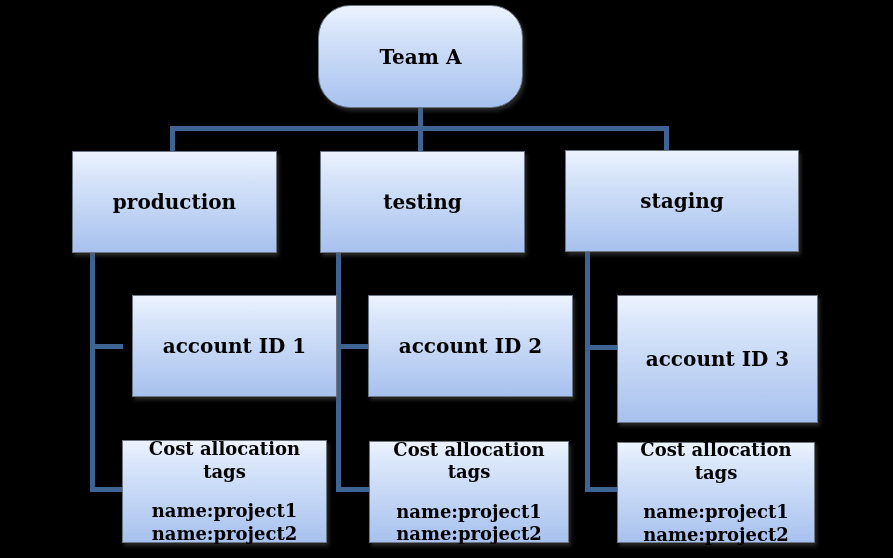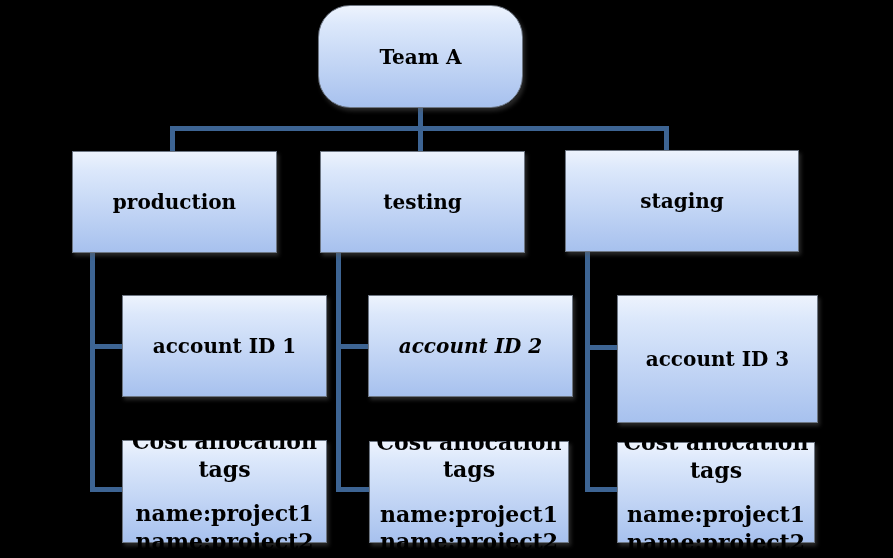--- a/index.html
+++ b/index.html
@@ -25,35 +25,35 @@
     border: 1.5px solid #6d7683;
     box-shadow: 2px 3px 4px rgba(90, 90, 90, 0.45);
     color: #000000;
     font-weight: bold;
     font-size: 20px;
     box-sizing: border-box;
   }
   .node.tags {
     flex-direction: column;
     justify-content: center;
-    font-size: 22px;
+    font-size: 18px;
     line-height: 1.25;
     padding: 4px 2px;
   }
   .tag-title { margin: 0; }
   .tag-item1 { margin-top: 17px; }
   .tag-item2 { margin-top: 0; }
 
   
   .n-root     { left: 318px; top: 5px;   width: 205px; height: 103px; border-radius: 32px; }
   .n-prod     { left: 72px;  top: 151px; width: 205px; height: 102px; }
   .n-test     { left: 320px; top: 151px; width: 205px; height: 102px; }
   .n-stag     { left: 565px; top: 150px; width: 234px; height: 102px; }
-  .n-acc1     { left: 122px; top: 295px; width: 205px; height: 102px; text-align: center; }
-  .n-acc2     { left: 368px; top: 295px; width: 205px; height: 102px; font-style: italic; }
+  .n-acc1     { left: 132px; top: 295px; width: 205px; height: 102px; text-align: center; }
+  .n-acc2     { left: 368px; top: 295px; width: 205px; height: 102px; }
   .n-acc3     { left: 617px; top: 295px; width: 201px; height: 128px; }
   .n-tags1    { left: 122px; top: 440px; width: 205px; height: 103px; }
   .n-tags2    { left: 369px; top: 441px; width: 200px; height: 102px; }
   .n-tags3    { left: 617px; top: 442px; width: 198px; height: 101px; }
 
   
   .line {
     position: absolute;
     background: #3d6493;
   }

